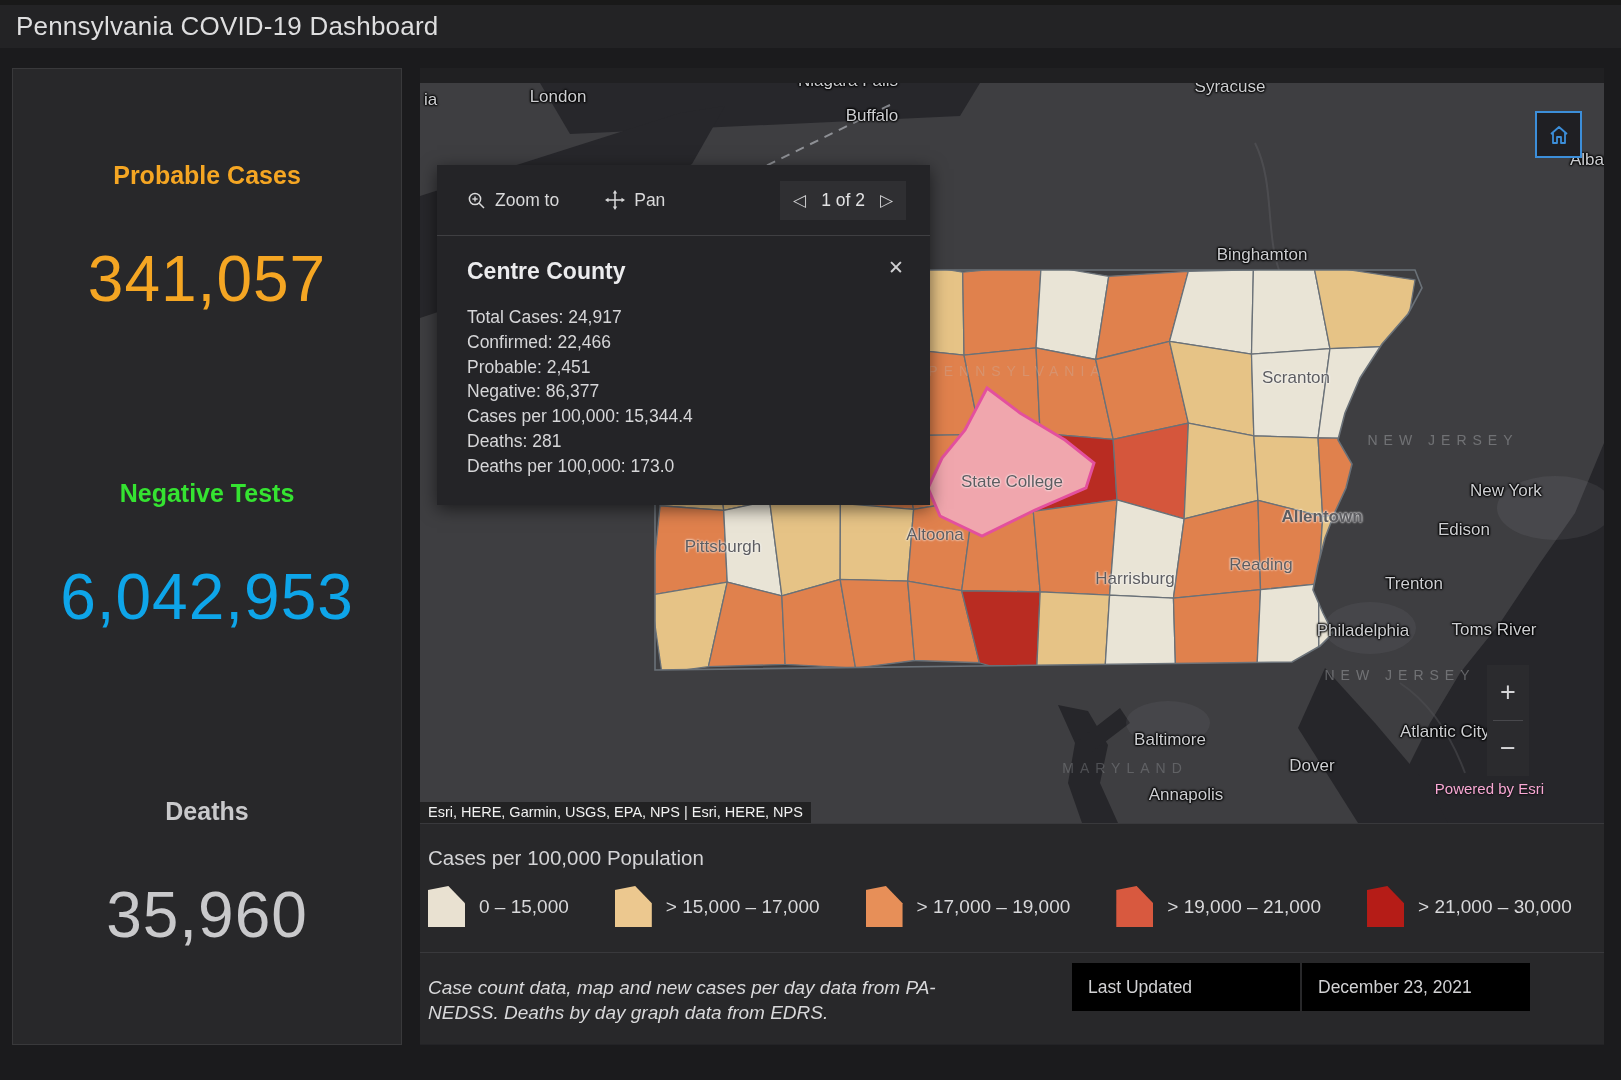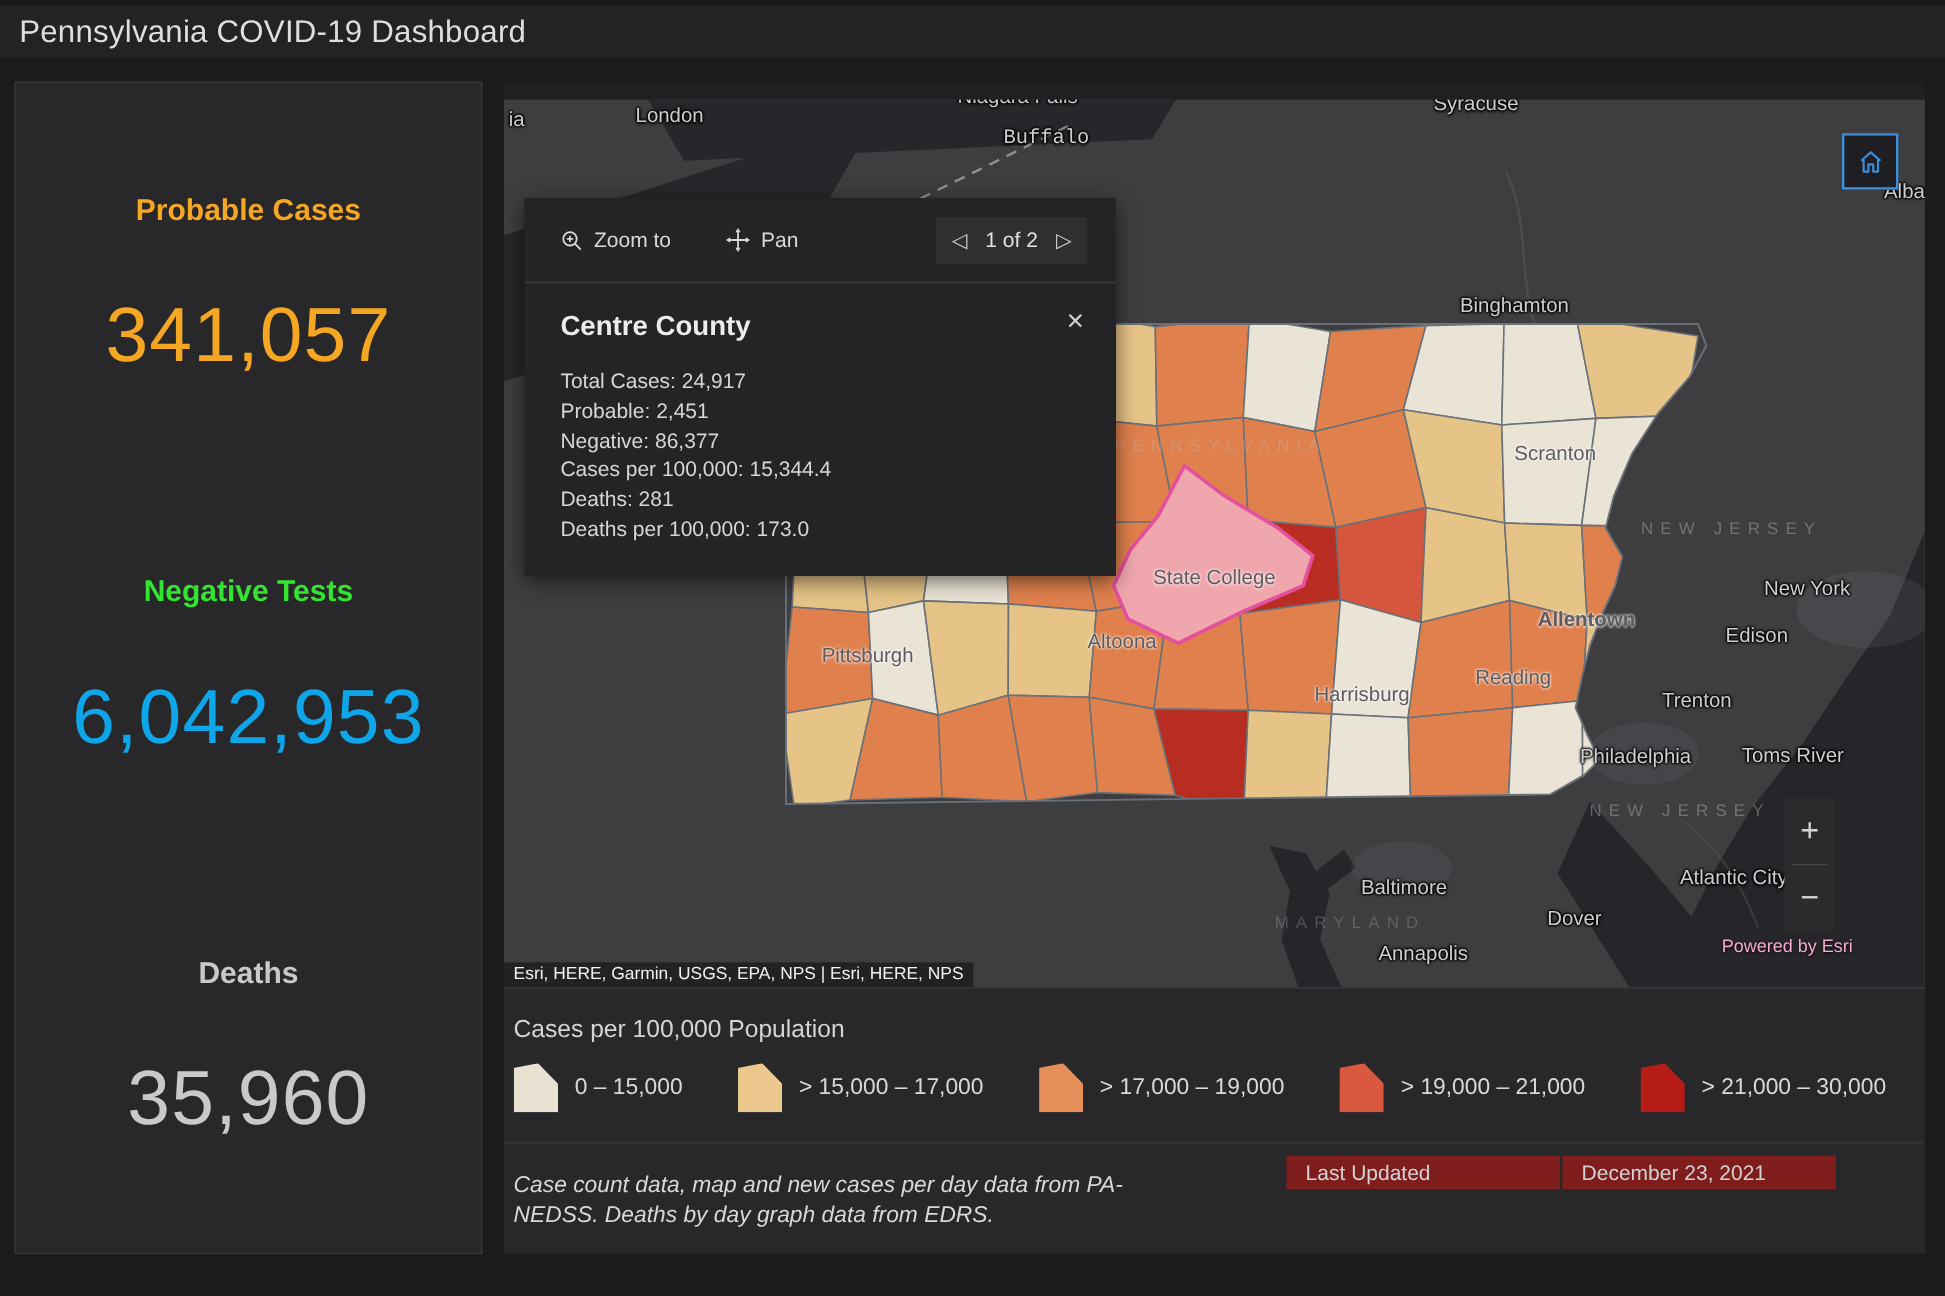--- a/index.html
+++ b/index.html
@@ -79,21 +79,21 @@
   .legend-item{display:flex;align-items:center;gap:14px;}
   .legend-swatch{width:37px;height:41px;clip-path:polygon(0 10%,55% 0,100% 42%,100% 100%,0 100%);}
   .legend-label{font-size:19px;color:#d8d8da;}
 
   
   #footer-row{height:92px;border-top:1px solid #39393c;background:#28282a;box-sizing:border-box;
               position:relative;}
   #source-note{position:absolute;left:8px;top:22px;width:565px;font-size:19px;font-style:italic;
                color:#d8d8da;line-height:25px;}
   #updated{position:absolute;right:74px;top:10px;display:flex;gap:2px;}
-  .upd-box{width:228px;height:28px;background:#7f1d1d;display:flex;align-items:center;
+  .upd-box{width:228px;height:48px;background:#000000;display:flex;align-items:center;
            padding-left:16px;box-sizing:border-box;font-size:17.5px;color:#d2d2d4;}
 </style>
 </head>
 <body>
 
 <div class="titlebar">
   <h1>Pennsylvania COVID-19 Dashboard</h1>
 </div>
 
 <aside id="left-panel" class="panel">
@@ -202,21 +202,21 @@
         </g>
       <path d="M235,187 L995,187 L1002,205 L988,231 L962,261 L940,295 L925,330 L918,357 L932,381 L926,405 L915,429 L905,455 L898,482 L893,507 L903,530 L913,550 L900,563 L872,579 L235,587 Z" fill="none" stroke="#6a7178" stroke-width="1.6"></path>
 
       <path id="centre-county" d="M567,305 L600,330 L645,357 L674,380 L666,405 L615,427 L562,453 L520,433 L508,405 L522,375 L545,347 Z" fill="#f0a6ad" stroke="#e3509e" stroke-width="3"></path>
     </svg>
 
     <div id="map-labels">
         <span class="maplabel  edge" style="left: 4px; top: 17px;">ia</span>
         <span class="maplabel " style="left: 138px; top: 14px;">London</span>
         <span class="maplabel " style="left: 428px; top: -2px;">Niagara Falls</span>
-        <span class="maplabel " style="left: 452px; top: 33px; font-family: Liberation Mono, monospace;">Buffalo</span>
+        <span class="maplabel " style="left: 452px; top: 33px;">Buffalo</span>
         <span class="maplabel " style="left: 810px; top: 4px;">Syracuse</span>
         <span class="maplabel " style="left: 842px; top: 172px;">Binghamton</span>
         <span class="maplabel  edge" style="left: 1150px; top: 77px;">Albany</span>
         <span class="maplabel dark" style="left: 876px; top: 295px;">Scranton</span>
         <span class="maplabel dark" style="left: 902px; top: 434px; font-weight: bold;">Allentown</span>
         <span class="maplabel dark" style="left: 841px; top: 482px;">Reading</span>
         <span class="maplabel dark" style="left: 715px; top: 496px;">Harrisburg</span>
         <span class="maplabel dark" style="left: 303px; top: 464px;">Pittsburgh</span>
         <span class="maplabel dark" style="left: 515px; top: 452px;">Altoona</span>
         <span class="maplabel dark" style="left: 592px; top: 399px;">State College</span>
@@ -279,20 +279,21 @@
           <span class="pager-label">1 of 2</span>
           <button>▷</button>
         </div>
       </div>
       <div class="popup-divider"></div>
       <div class="popup-body">
         <h3 class="popup-title">Centre County</h3>
         <button id="popup-close">✕</button>
         <div id="popup-fields">
             <div class="pfield">Total Cases: 24,917</div>
+            <div class="pfield">Confirmed: 22,466</div>
             <div class="pfield">Probable: 2,451</div>
             <div class="pfield">Negative: 86,377</div>
             <div class="pfield">Cases per 100,000: 15,344.4</div>
             <div class="pfield">Deaths: 281</div>
             <div class="pfield">Deaths per 100,000: 173.0</div>
           </div>
       </div>
     </div>
   </div>
 

